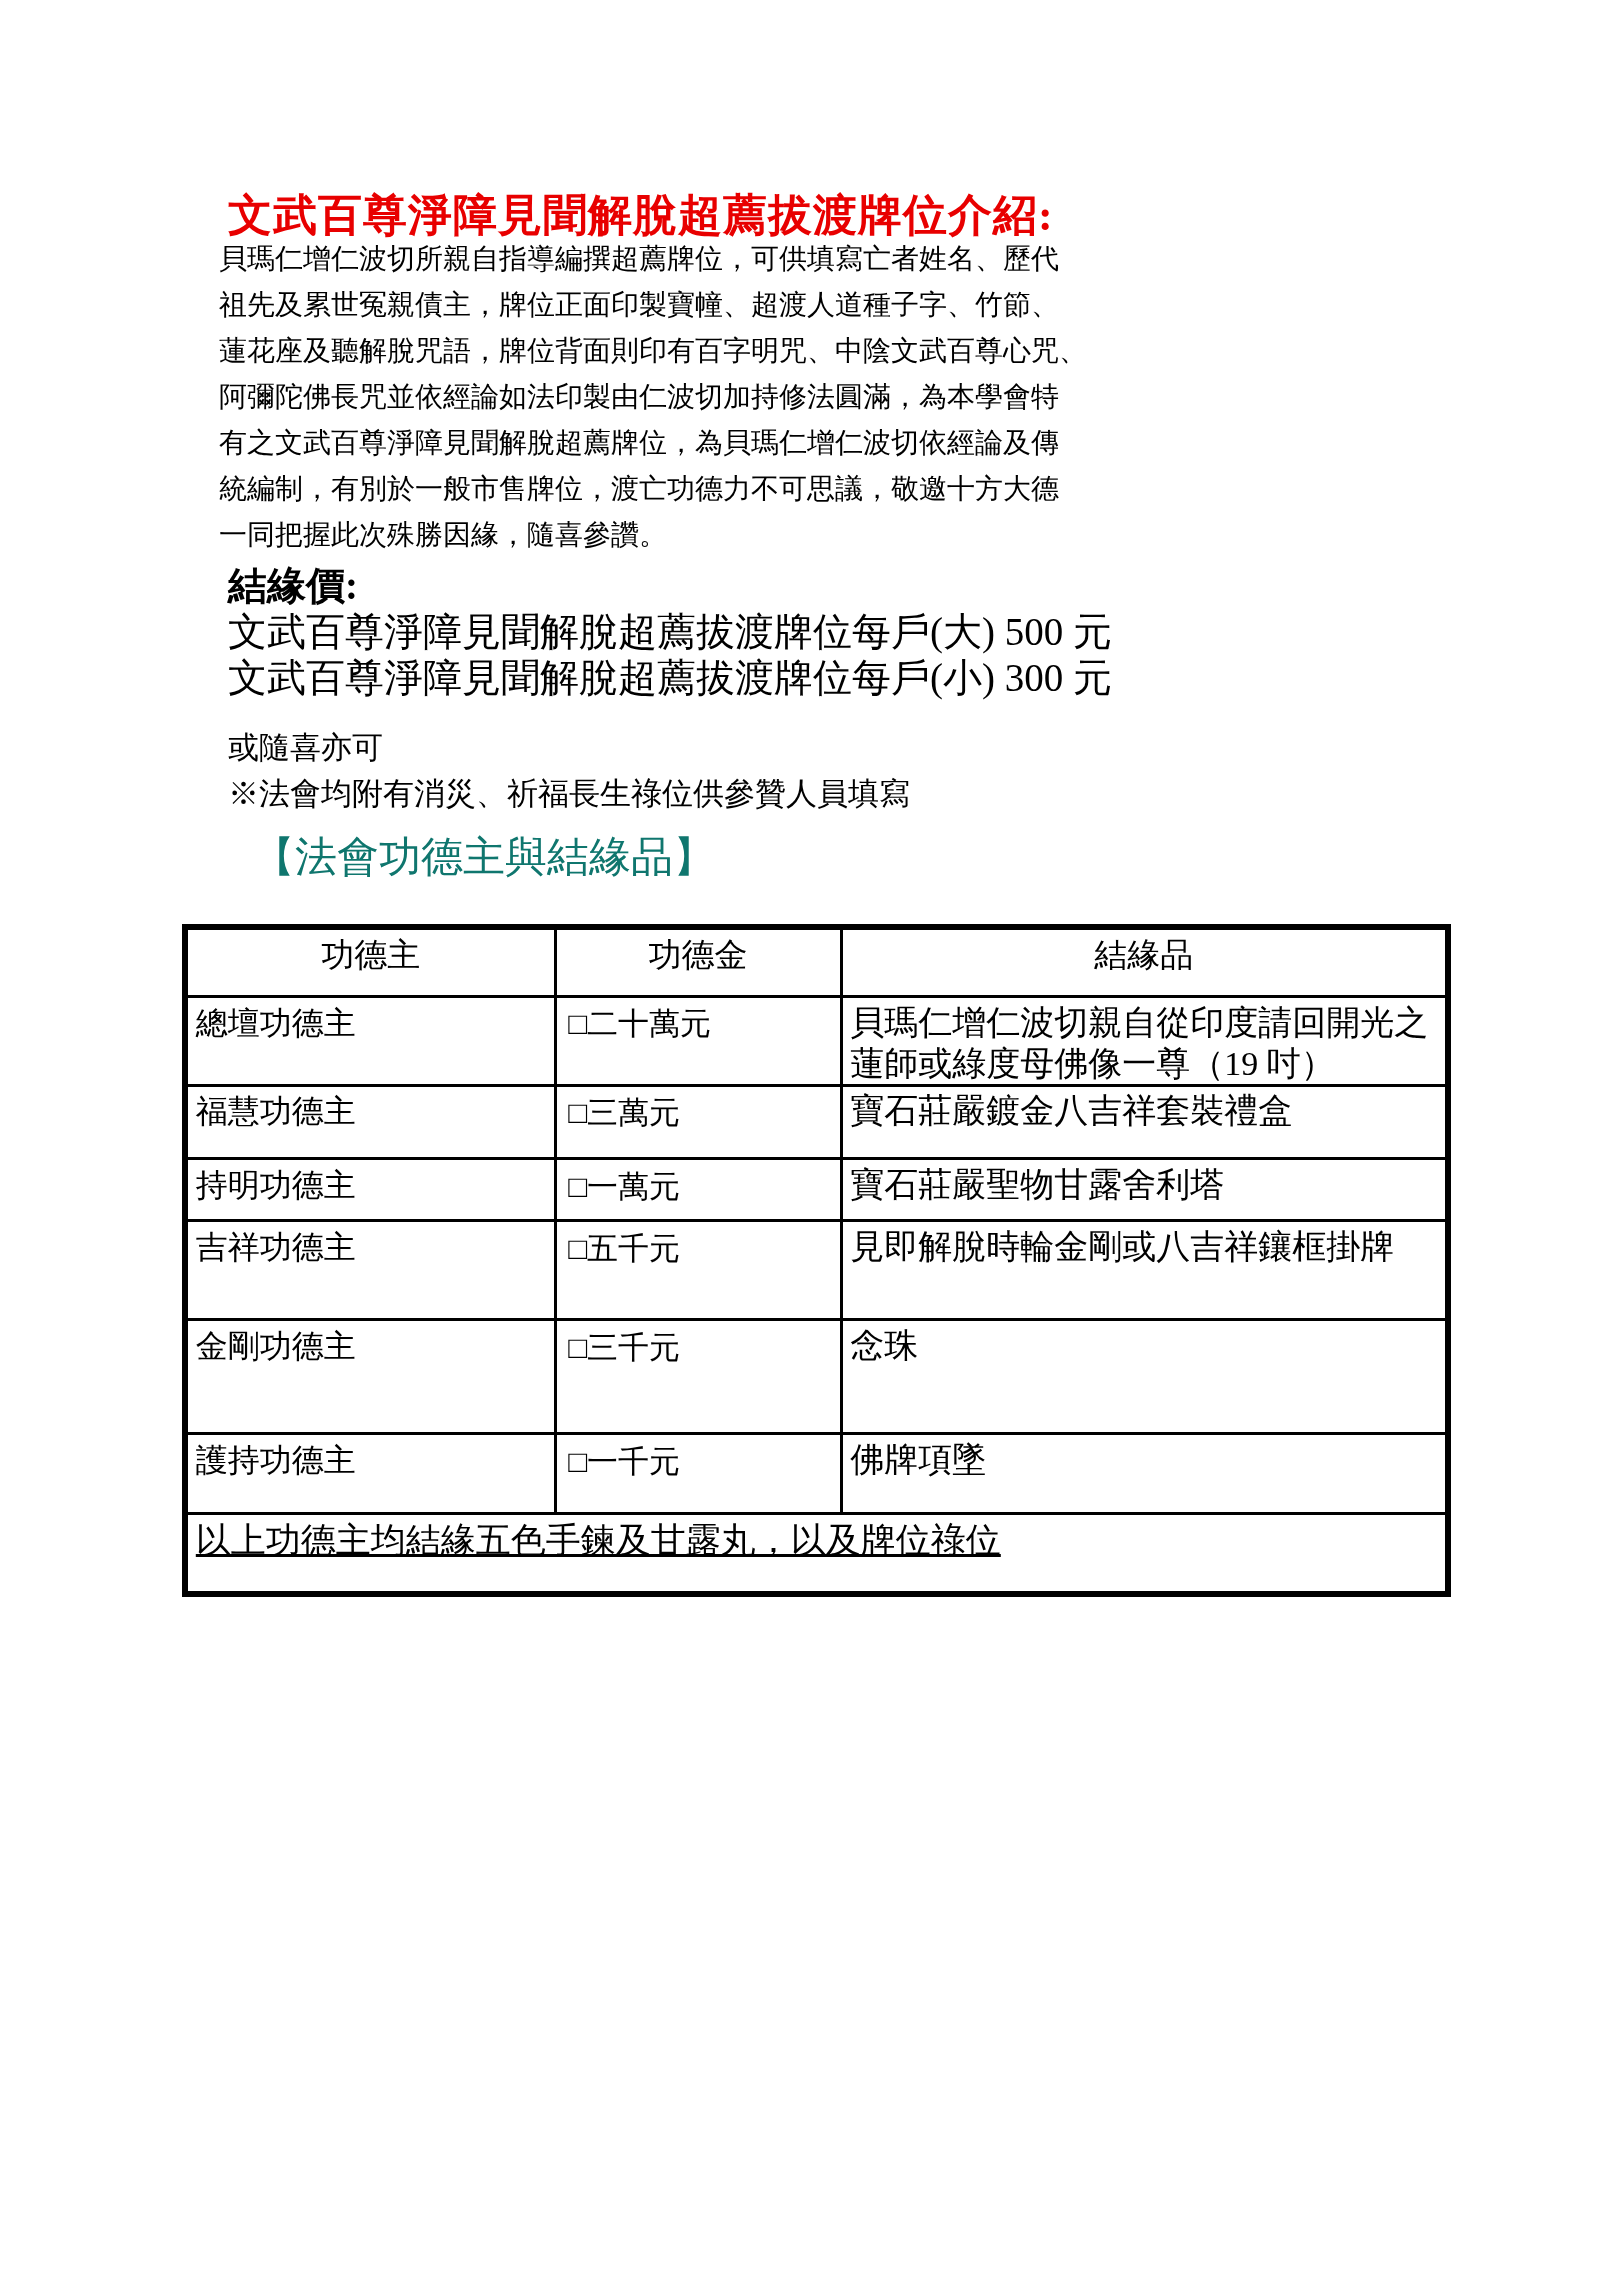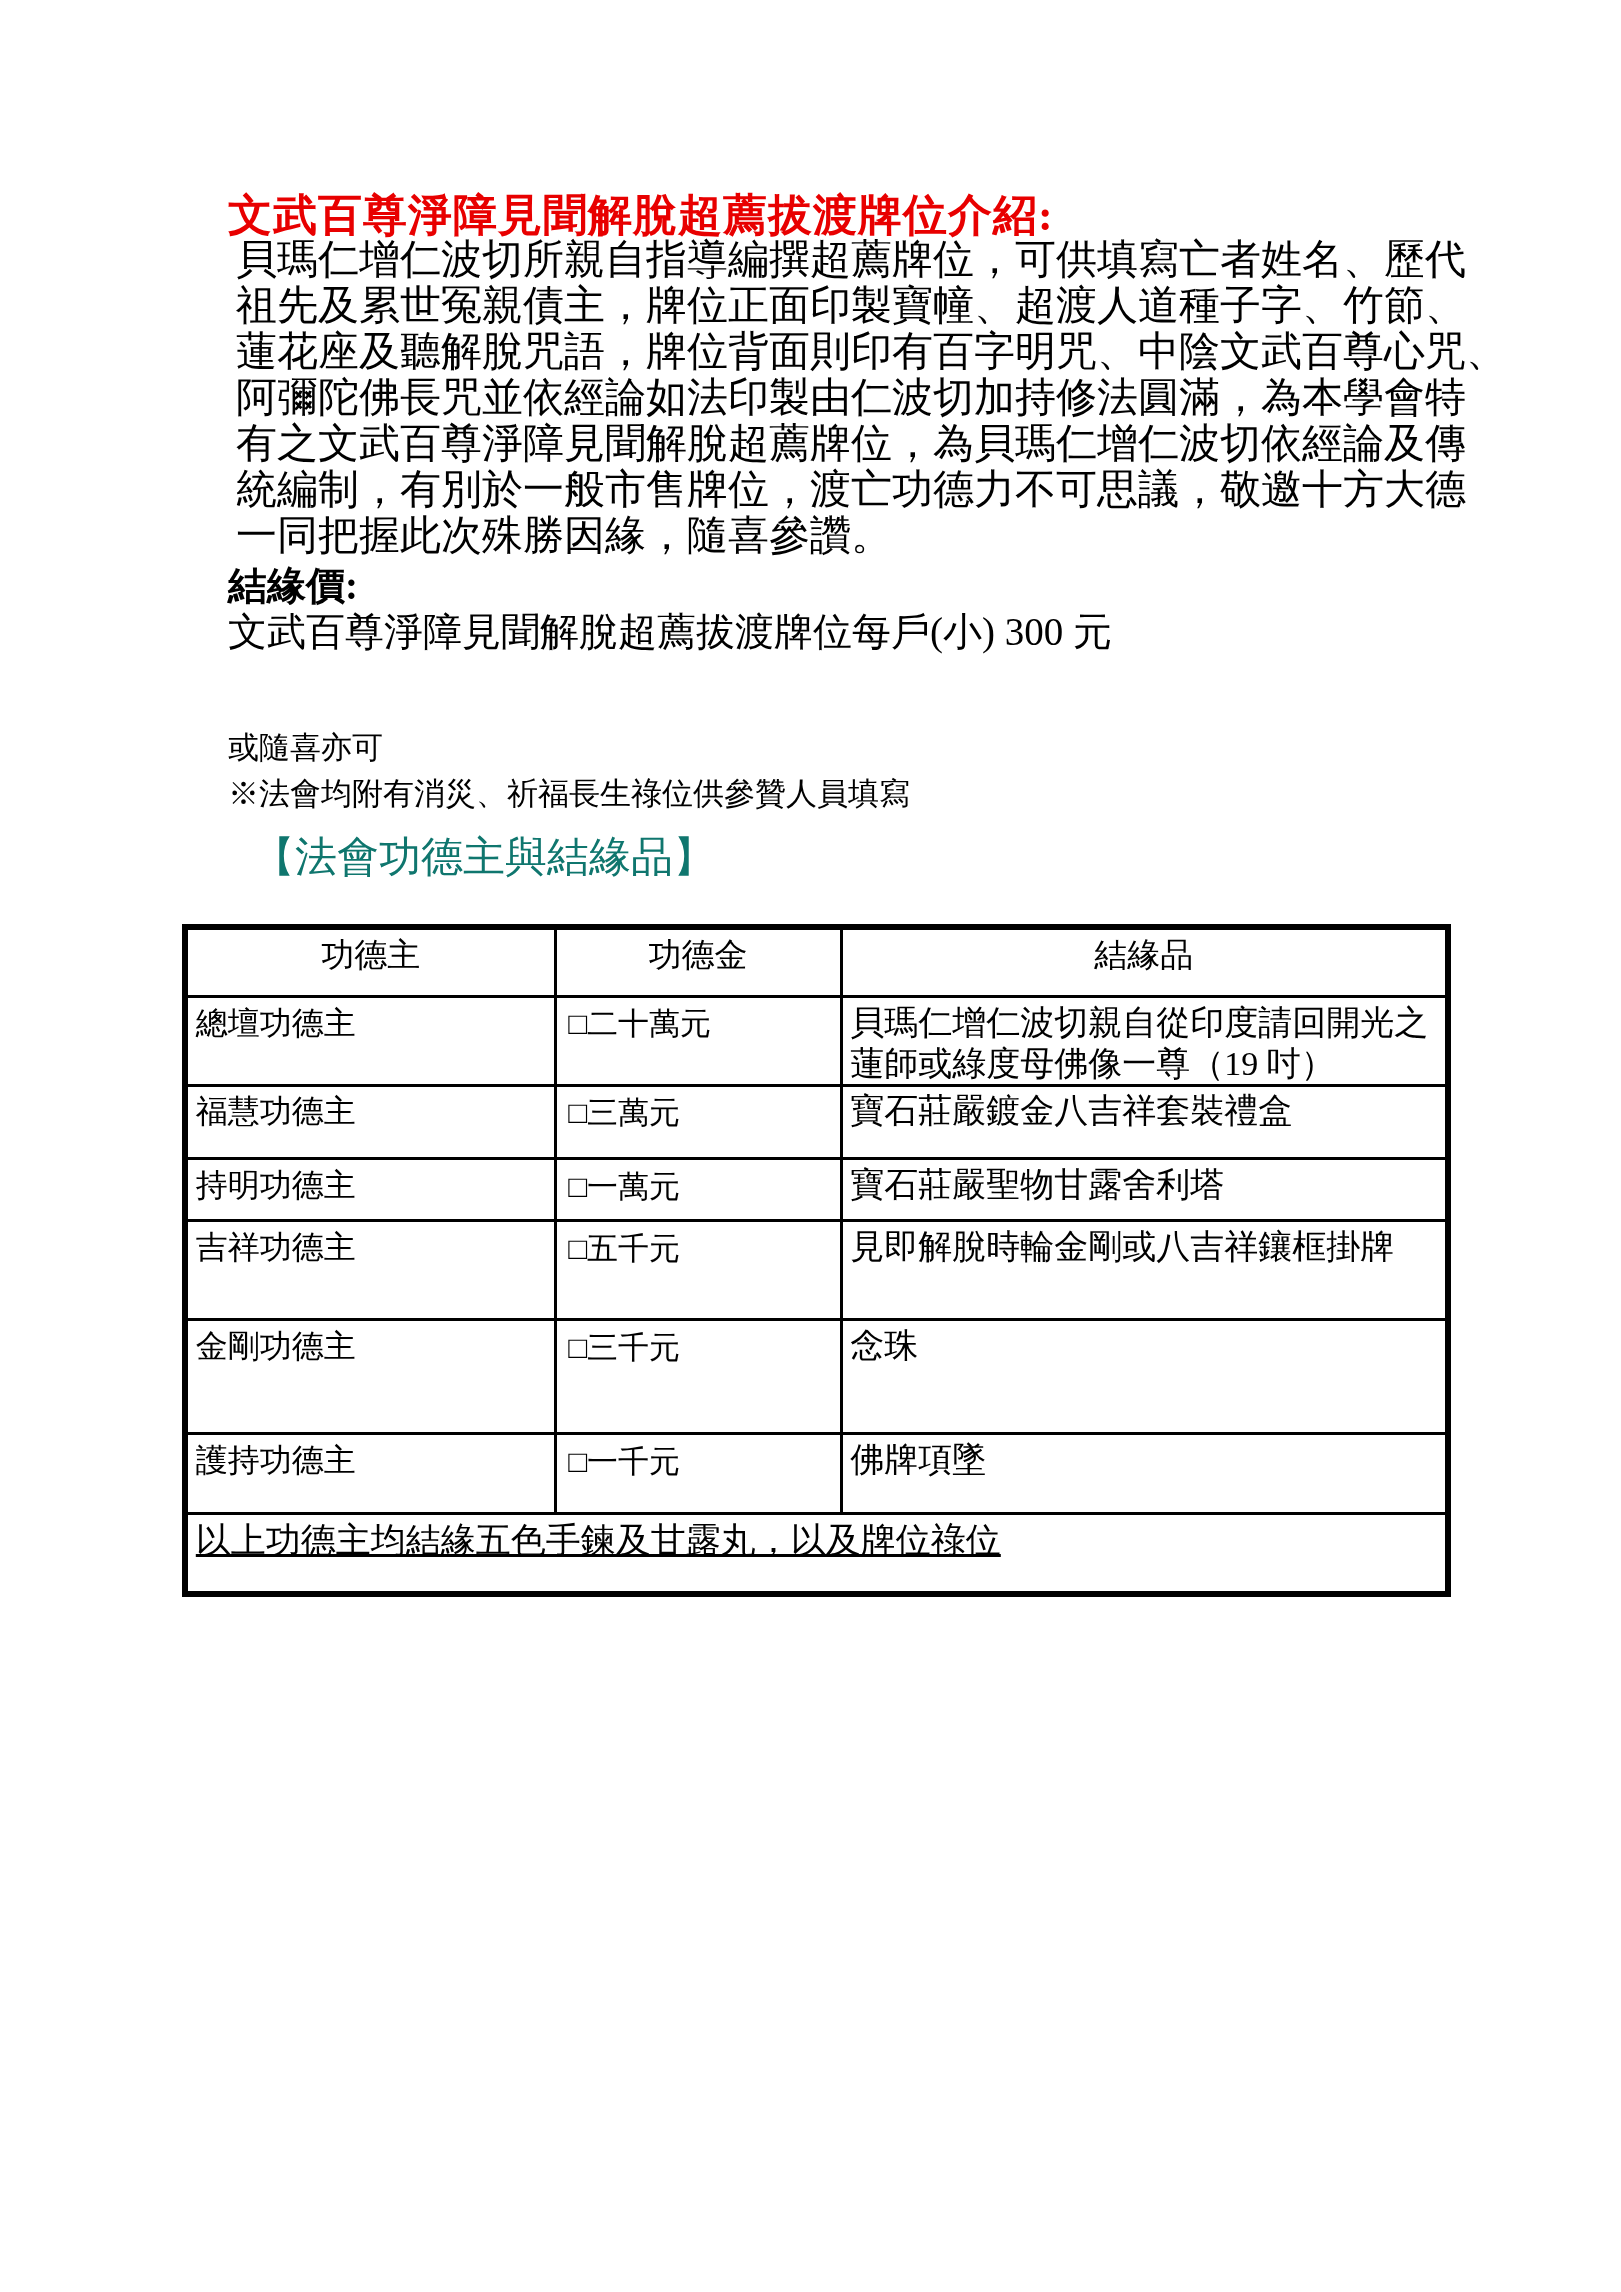--- a/index.html
+++ b/index.html
@@ -26,24 +26,24 @@
     top: 186px;
     margin: 0;
     font-size: 44px;
     font-weight: bold;
     color: #e80000;
     letter-spacing: 1px;
     white-space: nowrap;
   }
   .intro {
     position: absolute;
-    left: 236px;
+    left: 219px;
     top: 236px;
     width: 1191px;
-    font-size: 41px;
+    font-size: 28px;
     line-height: 46px;
   }
   .intro .line { white-space: nowrap; }
   .price-block {
     position: absolute;
     left: 228px;
     top: 563px;
     font-size: 39px;
     line-height: 46px;
   }
@@ -137,20 +137,21 @@
     <div class="line">祖先及累世冤親債主，牌位正面印製寶幢、超渡人道種子字、竹節、</div>
     <div class="line">蓮花座及聽解脫咒語，牌位背面則印有百字明咒、中陰文武百尊心咒、</div>
     <div class="line">阿彌陀佛長咒並依經論如法印製由仁波切加持修法圓滿，為本學會特</div>
     <div class="line">有之文武百尊淨障見聞解脫超薦牌位，為貝瑪仁增仁波切依經論及傳</div>
     <div class="line">統編制，有別於一般市售牌位，渡亡功德力不可思議，敬邀十方大德</div>
     <div class="line">一同把握此次殊勝因緣，隨喜參讚。</div>
   </div>
 
   <div class="price-block">
     <div class="price-heading">結緣價:</div>
+    <div class="pline">文武百尊淨障見聞解脫超薦拔渡牌位每戶(大) 500 元</div>
     <div class="pline">文武百尊淨障見聞解脫超薦拔渡牌位每戶(小) 300 元</div>
   </div>
 
   <div class="notes-block">
     <div>或隨喜亦可</div>
     <div>※法會均附有消災、祈福長生祿位供參贊人員填寫</div>
   </div>
 
   <h2 class="section-heading">【法會功德主與結緣品】</h2>
 

